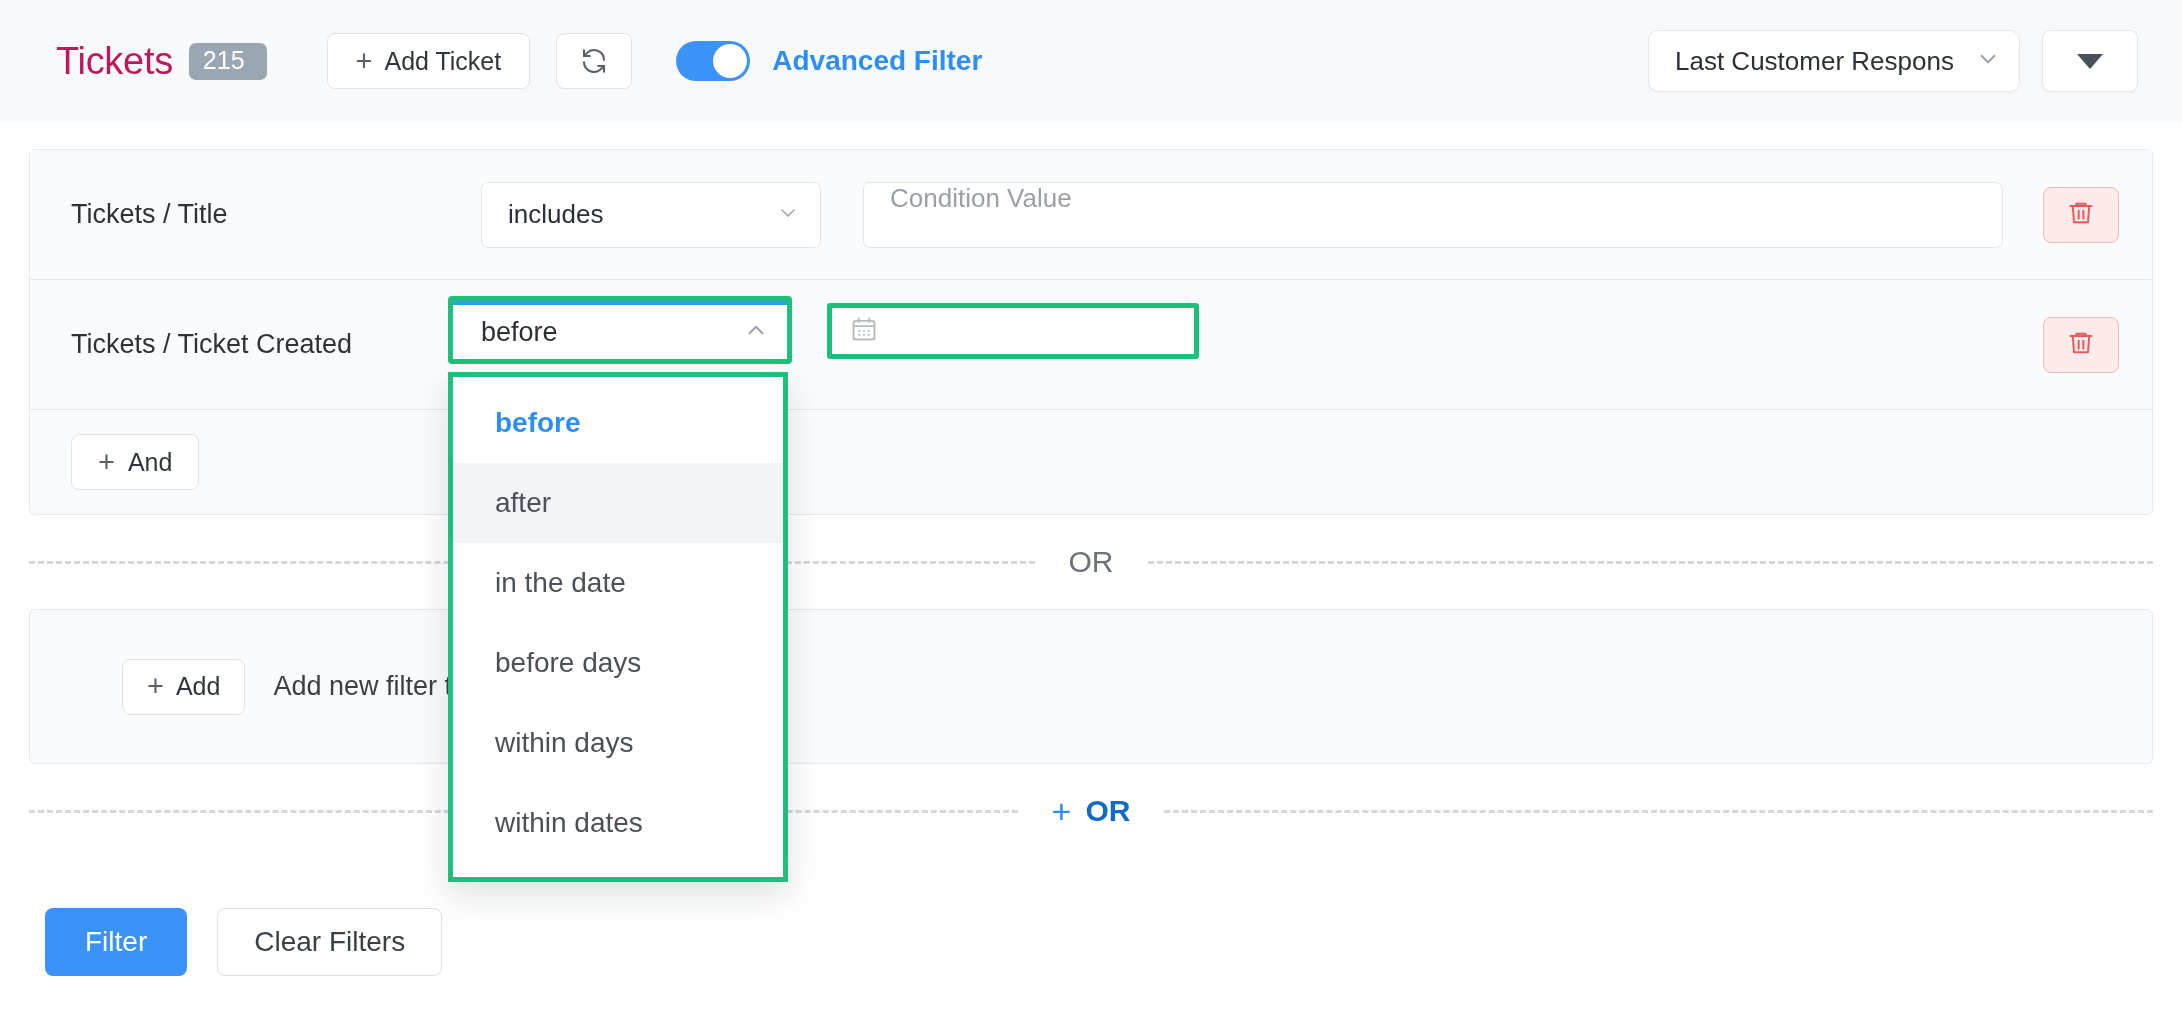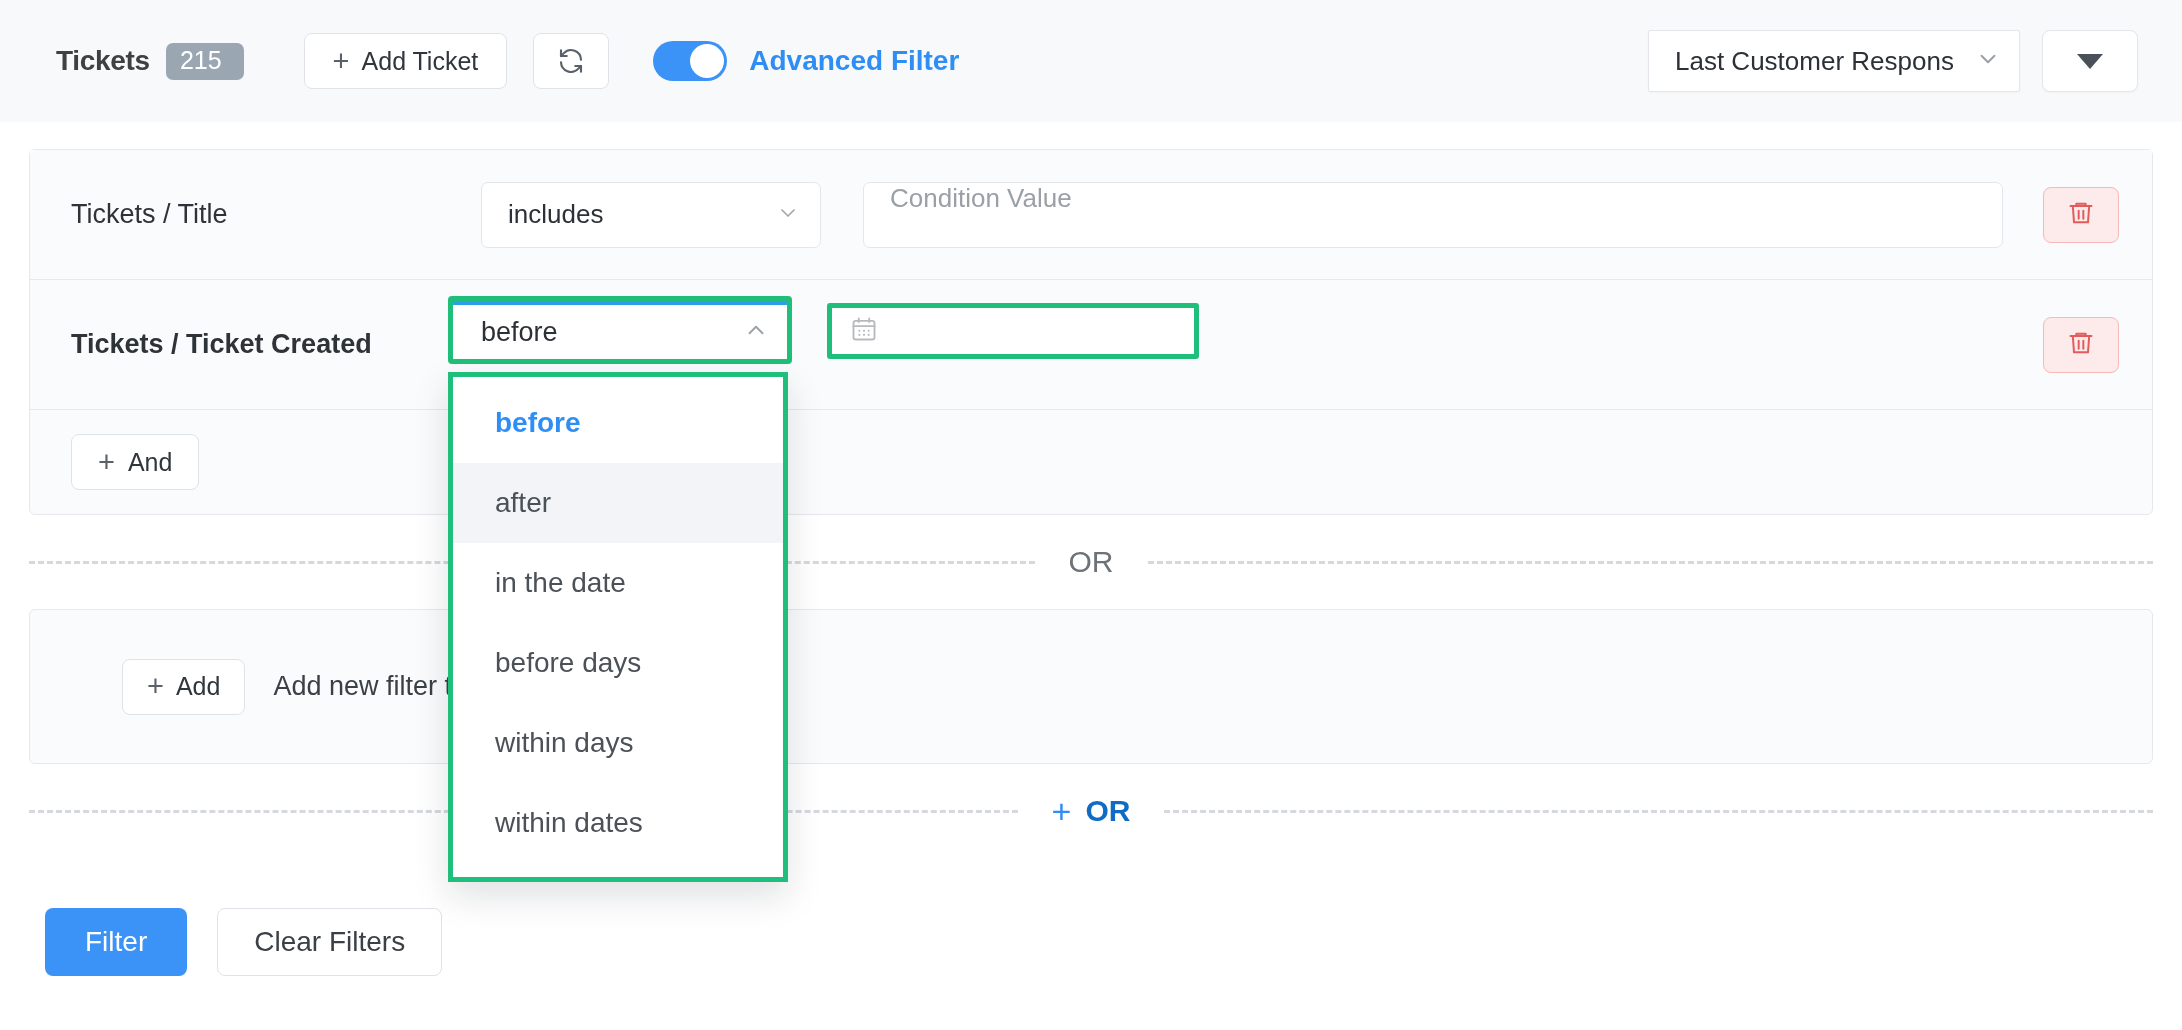--- a/index.html
+++ b/index.html
@@ -12,21 +12,21 @@
   .app { position: relative; width: 2182px; height: 1030px; background:#ffffff; }
 
   
   .topbar {
     position: absolute; left:0; top:0; width: 2182px; height: 122px;
     background: #f8f9fb;
     display: flex; align-items: center;
     padding: 0 44px 0 56px;
   }
   .page-title {
-    font-size: 28px; font-weight: 700; color:#404040; letter-spacing:-0.3px;
+    font-size: 38px; font-weight: 400; color:#be185d; letter-spacing:-0.3px;
   }
   .count-badge {
     margin-left: 16px;
     background: #9aa7b3; color:#ffffff;
     font-size: 25px; font-weight: 400;
     border-radius: 7px;
     padding: 5px 22px 7px 14px;
     line-height: 1;
   }
   .btn-white {
@@ -47,21 +47,21 @@
   }
   .toggle .knob {
     position:absolute; top:3px; right:3px; width:34px; height:34px;
     border-radius:50%; background:#ffffff;
   }
   .adv-label { font-size: 28px; color:#2f8ef4; font-weight:700; }
 
   .topbar-right { margin-left:auto; display:flex; align-items:center; gap: 22px; }
   .select-lcr {
     width: 372px; height: 62px; background:#ffffff;
-    border:1px solid #e3e6ea; border-radius:2px;
+    border:1px solid #e3e6ea; border-radius:10px;
     display:flex; align-items:center; padding: 0 18px 0 26px; cursor:pointer;
     box-shadow: 0 1px 2px rgba(16,24,40,0.03);
   }
   .select-lcr .val {
     font-size: 26px; color:#2c3137; white-space:nowrap; overflow:hidden;
     flex: 1 1 auto;
   }
   .chev { flex:none; margin-left: 10px; }
   .btn-caret {
     width: 96px; height: 62px; background:#ffffff;
@@ -81,21 +81,21 @@
     border:1px solid #e6e8eb; border-radius:6px;
     background:#fafbfc;
   }
   .filter-row {
     display:flex; align-items:center;
     height: 130px;
     border-bottom:1px solid #e6e8eb;
     background:#fafbfc;
     padding-left: 41px; padding-right: 33px;
   }
-  .filter-row.last { border-bottom:1px solid #e6e8eb;font-weight:bold; }
+  .filter-row.last { border-bottom:1px solid #e6e8eb; }
   .field-label {
     width: 410px; flex:none;
     font-size: 27px; color:#2e3338;
   }
   .op-select {
     width: 340px; height: 66px; background:#ffffff;
     border:1px solid #e3e6ea; border-radius:7px;
     display:flex; align-items:center; padding: 0 20px 0 26px;
     cursor:pointer; position:relative;gap:48px;
   }

